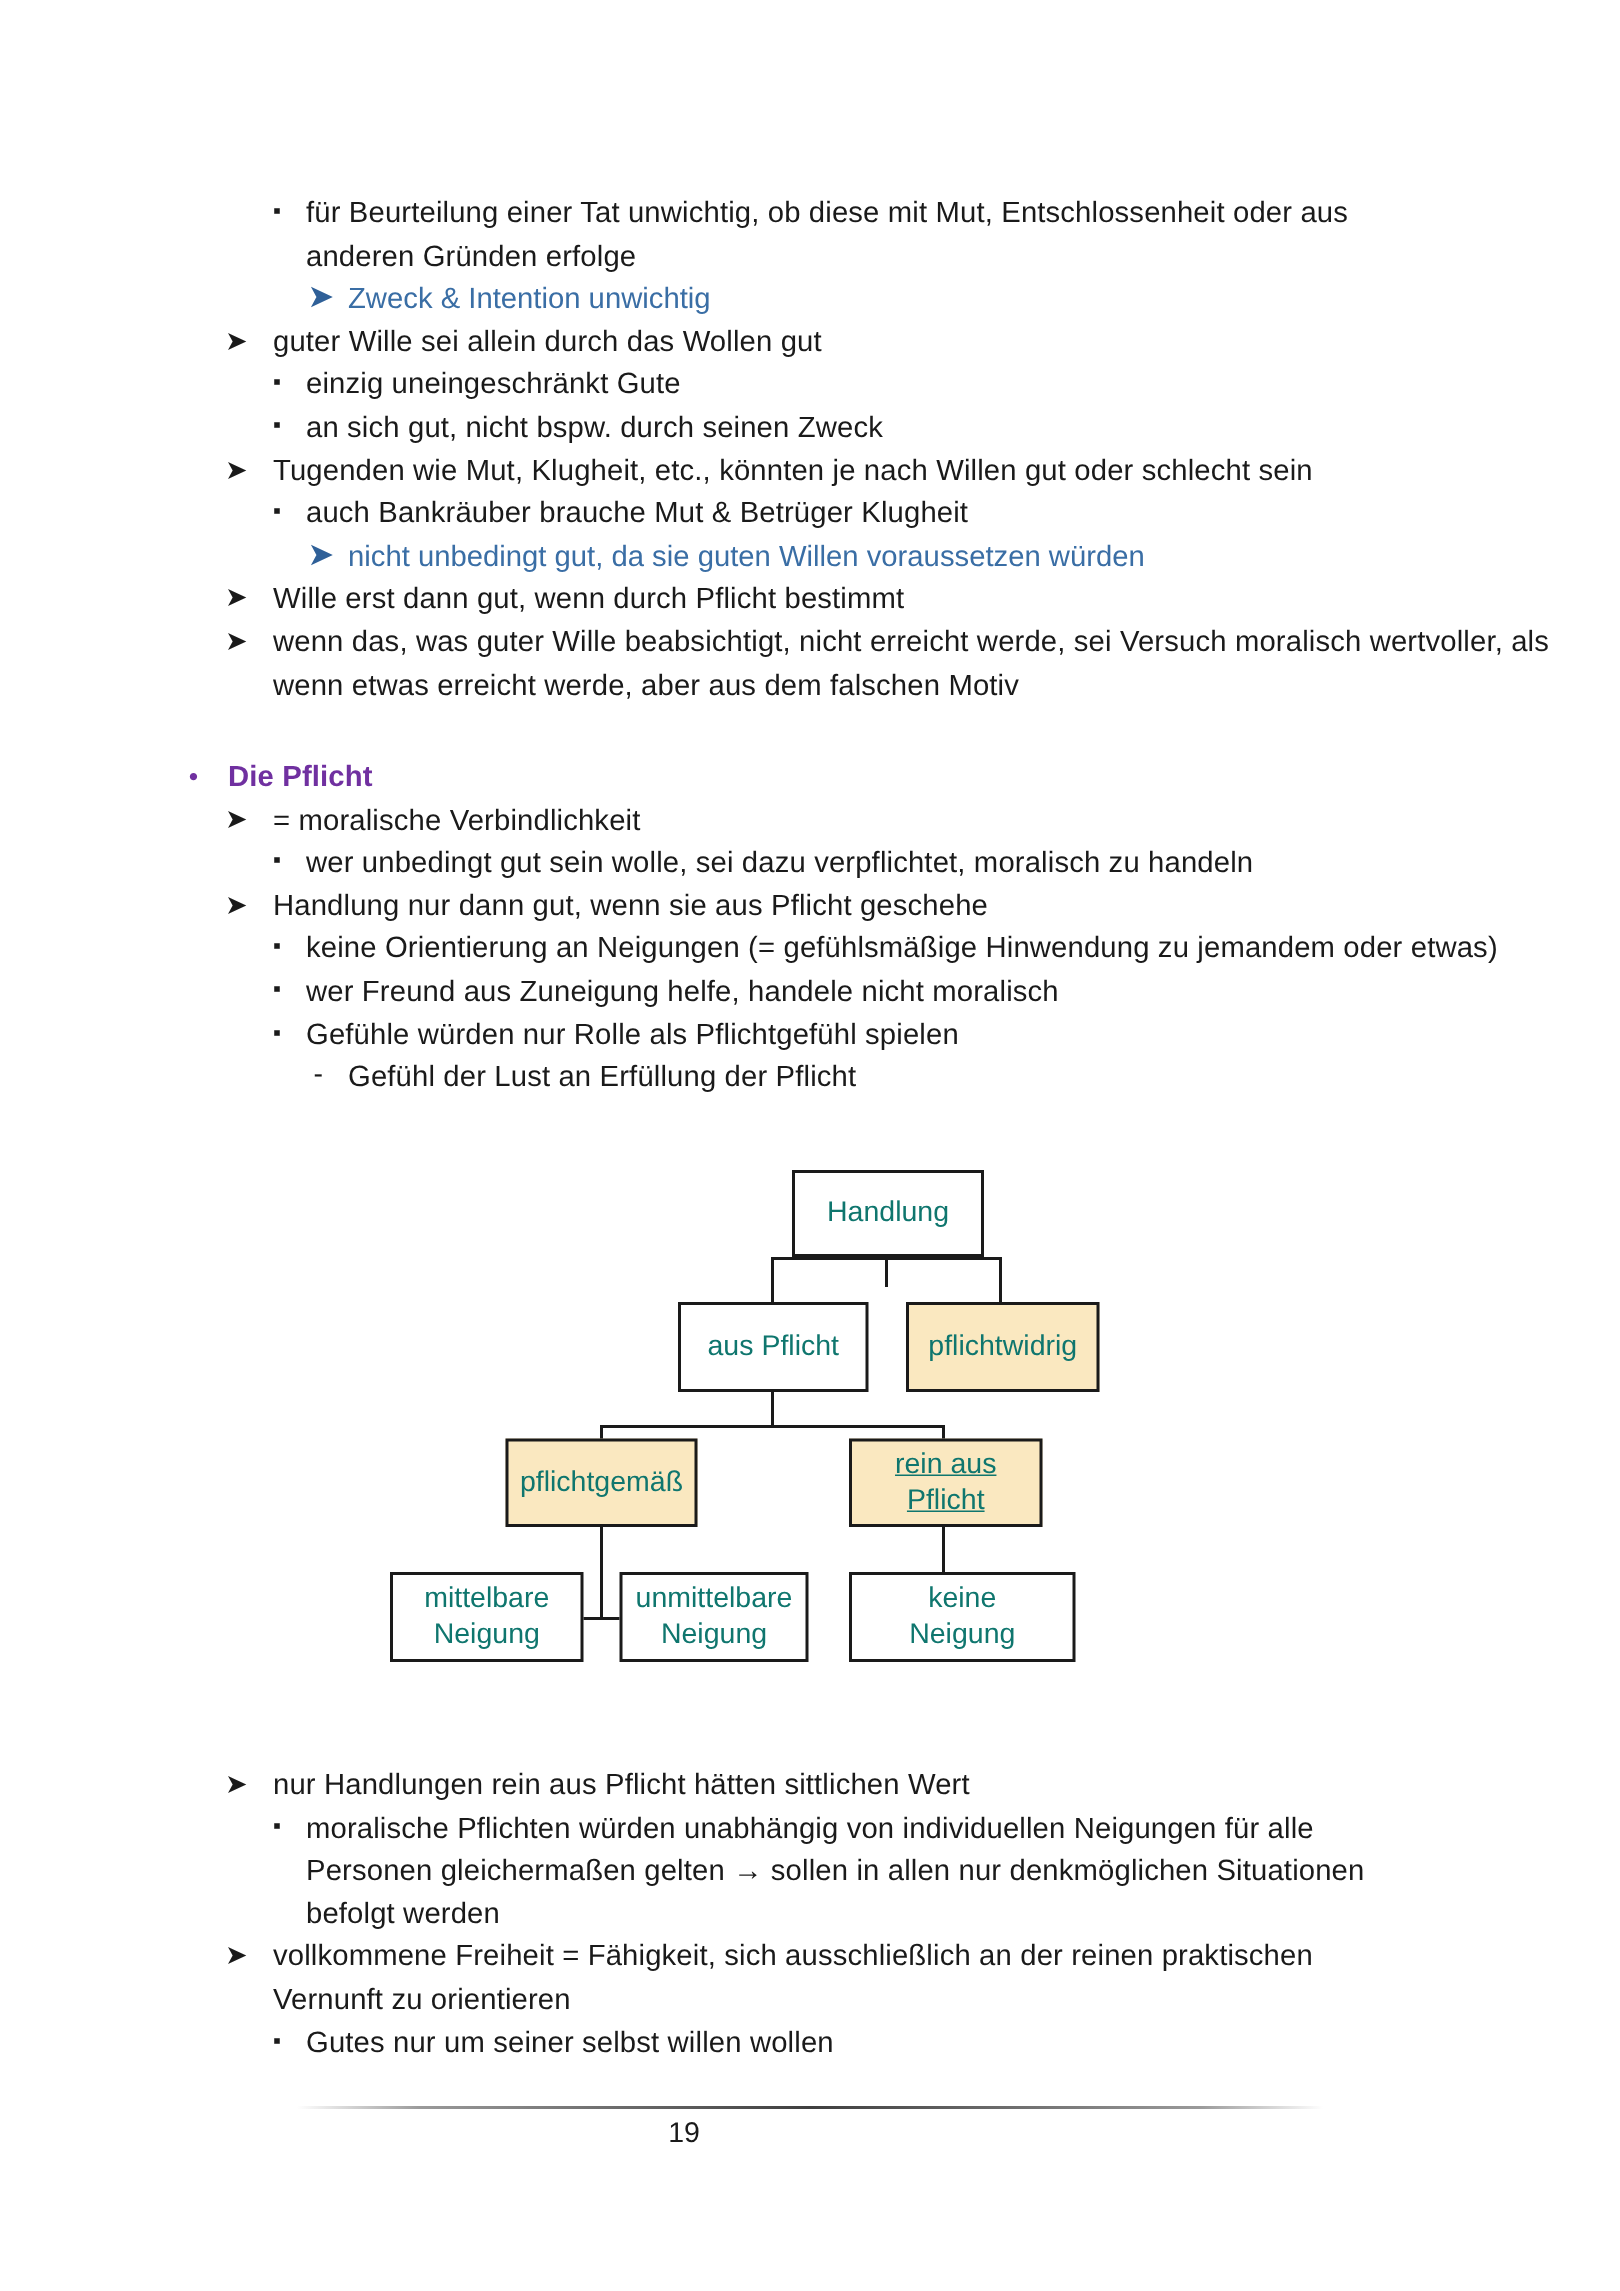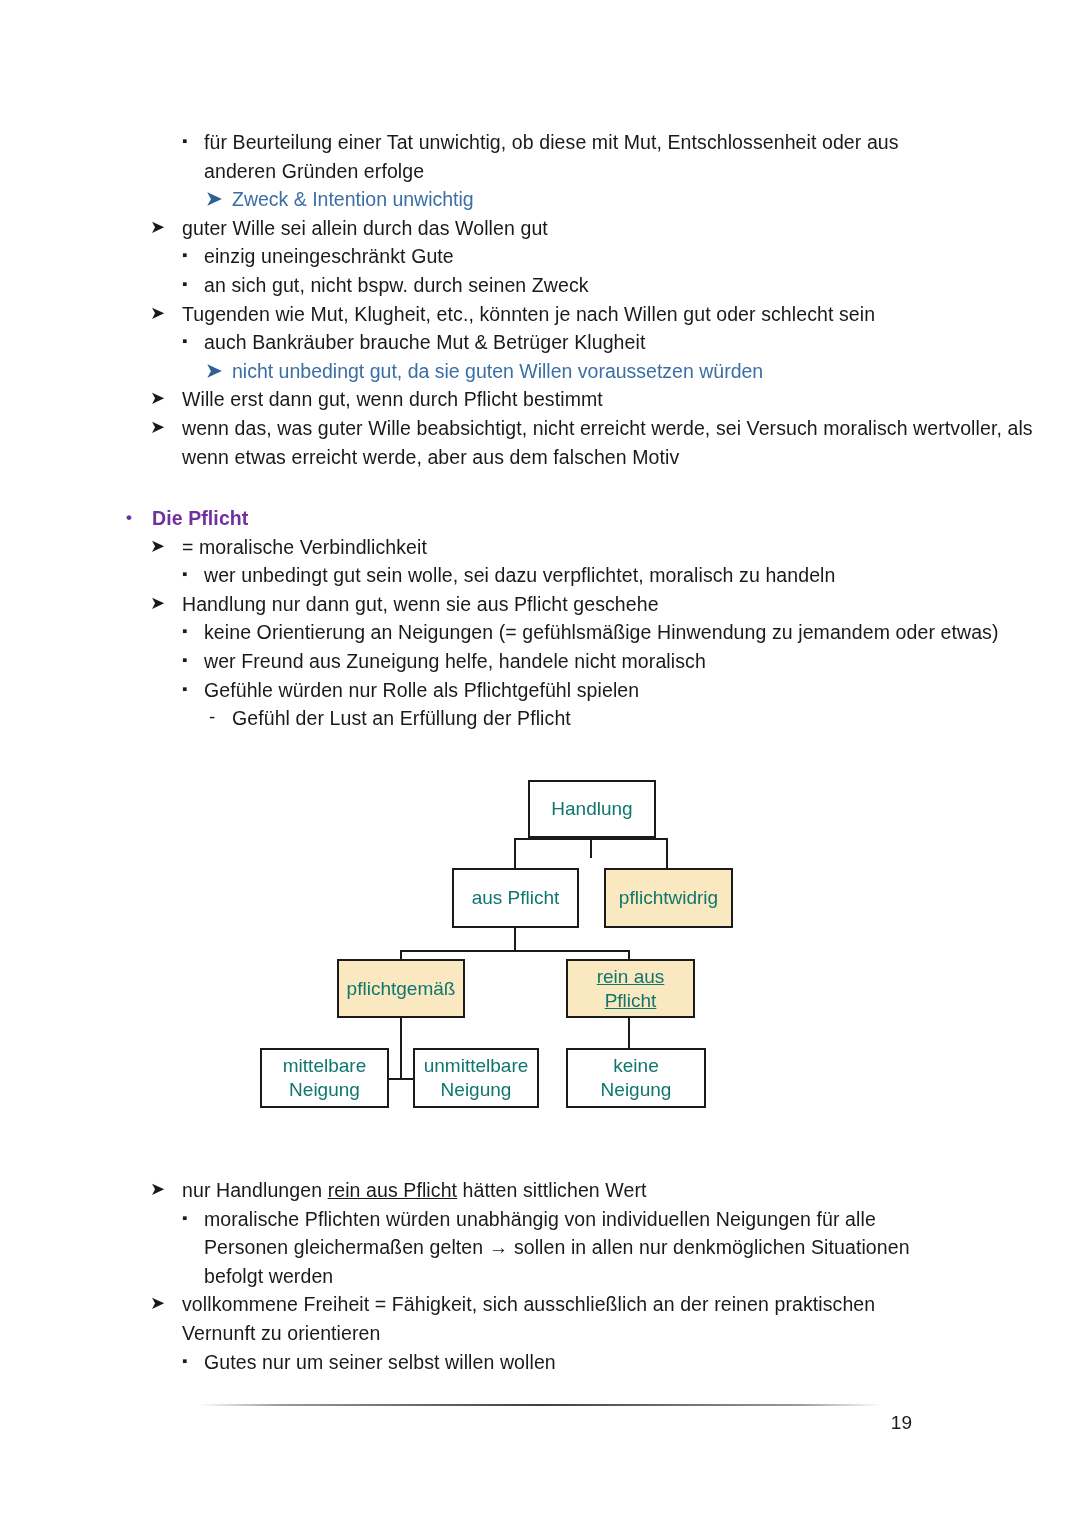--- a/index.html
+++ b/index.html
@@ -78,21 +78,21 @@
   .arrowline .marker {
     position: absolute;
     left: 206px;
     top: 0;
     font-weight: bold;
     font-size: 19px;
     color: #2f6098;
   }
 
   .purple { color: #7030a0; font-weight: bold; }
-  .u { text-decoration: underline; }
+  .u { }
 
   
   .diagram {
     position: absolute;
     left: 0;
     top: 772px;
     width: 1080px;
     height: 345px;
   }
   .dbox {
@@ -128,21 +128,21 @@
     top: 1404px;
     width: 684px;
     height: 2px;
     background: linear-gradient(to right, #ffffff 0%, #9a9a9a 12%, #3f3f3f 50%, #9a9a9a 88%, #ffffff 100%);
   }
   .footer-num {
     position: absolute;
     left: 0;
     top: 1412px;
     width: 912px;
-    text-align: right;
+    text-align: center;
     font-size: 19px;
     color: #1a1a1a;
   }
 </style>
 </head>
 <body>
 
 <div class="page">
 
   <div class="content">
@@ -284,21 +284,21 @@
       <div class="dbox" style="left:260px; top:276px; width:129px; height:60px; flex-direction:column;text-align:right;">
         <span class="lbl">mittelbare</span>
         <span class="lbl">Neigung</span>
       </div>
 
       <div class="dbox" style="left:413px; top:276px; width:126px; height:60px; flex-direction:column;">
         <span class="lbl">unmittelbare</span>
         <span class="lbl">Neigung</span>
       </div>
 
-      <div class="dbox" style="left:566px; top:276px; width:140px; height:60px; flex-direction:column;">
+      <div class="dbox" style="left:566px; top:276px; width:151px; height:60px; flex-direction:column;">
         <span class="lbl">keine</span>
         <span class="lbl">Neigung</span>
       </div>
     </div>
 
     <div style="position:absolute; left:0; top:1176px; width:1080px;">
 
       <div class="row lvl2">
         <span class="marker">➤</span>
         <span class="txt"><span>nur Handlungen </span><span class="u">rein aus Pflicht</span><span> hätten sittlichen Wert</span></span>

